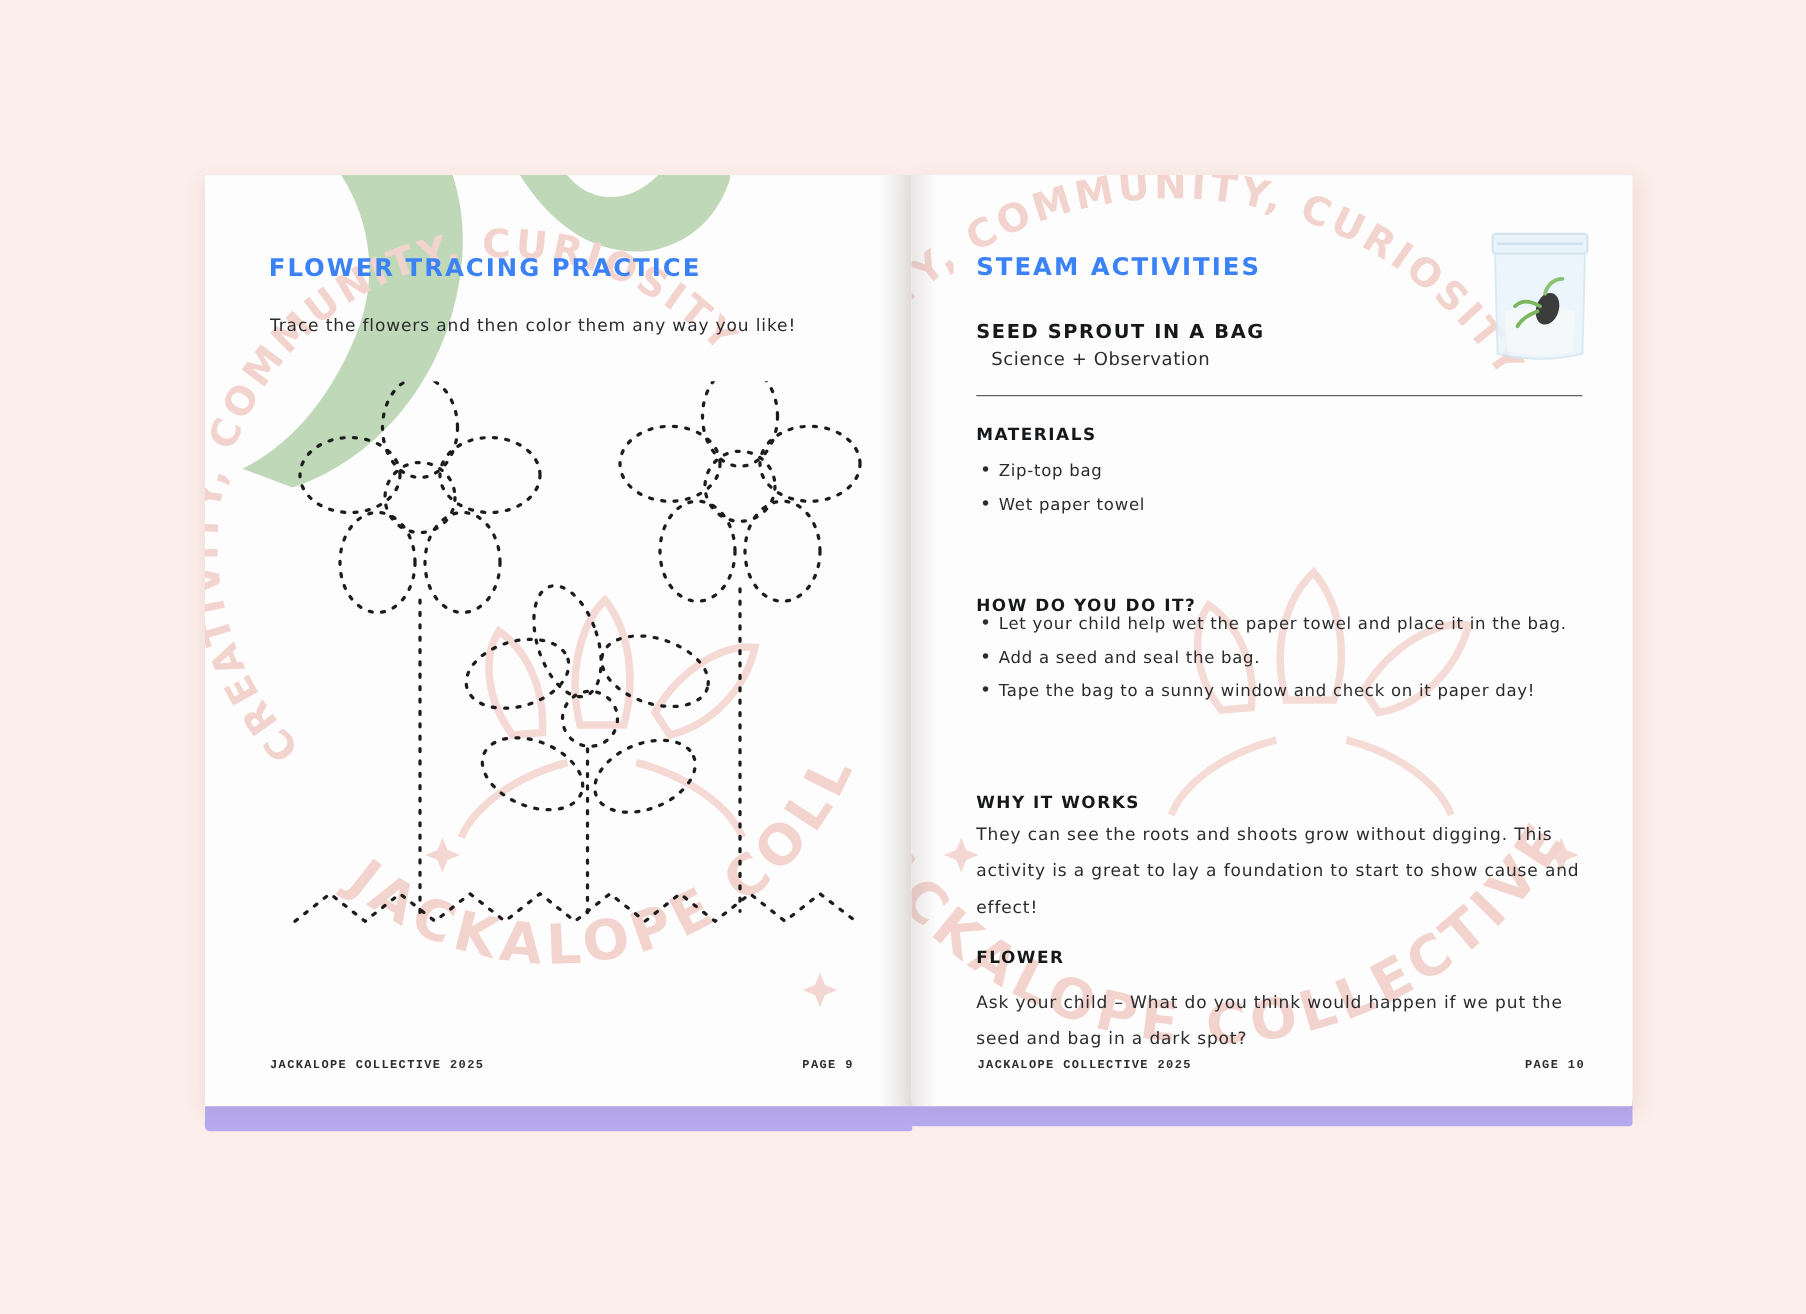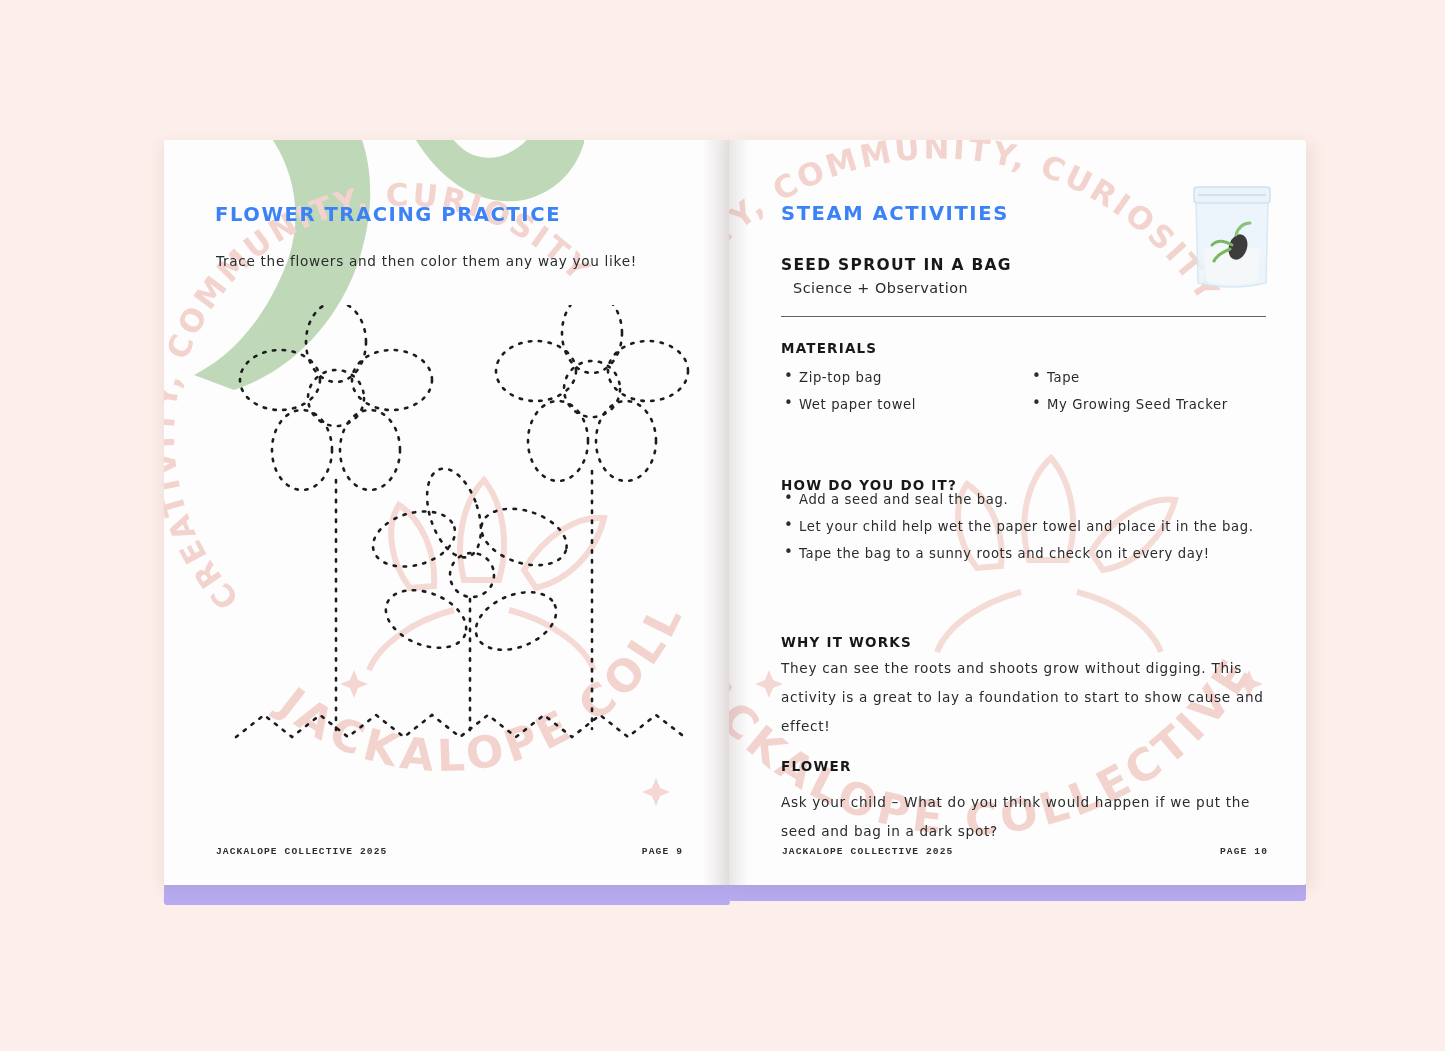--- a/index.html
+++ b/index.html
@@ -338,32 +338,28 @@
 
       <div class="rule" style="position:absolute; left:52px; top:176px; width:485px;"></div>
 
       <div class="h3" style="position:absolute; left:52px; top:200px;">MATERIALS</div>
 
       <div style="position:absolute; left:52px; top:220px; width:492px;" class="mat-cols">
         <ul class="bullets mat-col-1">
           <li>Zip-top bag</li>
           <li>Wet paper towel</li>
         </ul>
-        <ul class="bullets mat-col-2">
-          <li>Tape</li>
-          <li>My Growing Seed Tracker</li>
-        </ul>
       </div>
 
       <div class="h3" style="position:absolute; left:52px; top:322px;margin-top:15px;">HOW DO YOU DO IT?</div>
 
       <ul class="bullets" style="position:absolute; left:52px; top:342px; width:487px;">
+        <li style="line-height:27px;">Let your child help wet the paper towel and place it in the bag.</li>
         <li style="line-height:27px;">Add a seed and seal the bag.</li>
-        <li style="line-height:27px;">Let your child help wet the paper towel and place it in the bag.</li>
-        <li style="line-height:27px;">Tape the bag to a sunny roots and check on it every day!</li>
+        <li style="line-height:27px;">Tape the bag to a sunny window and check on it paper day!</li>
       </ul>
 
       <div class="h3" style="position:absolute; left:52px; top:494px;">WHY IT WORKS</div>
 
       <div class="body-text" style="position:absolute; left:52px; top:514px; width:490px; line-height:29px;">They can see the roots and shoots grow without digging. This activity is a great to lay a foundation to start to show cause and effect!</div>
 
       <div class="h3" style="position:absolute; left:52px; top:618px;">FLOWER</div>
 
       <div class="body-text" style="position:absolute; left:52px; top:648px; width:490px; line-height:29px;">Ask your child – What do you think would happen if we put the seed and bag in a dark spot?</div>
 

